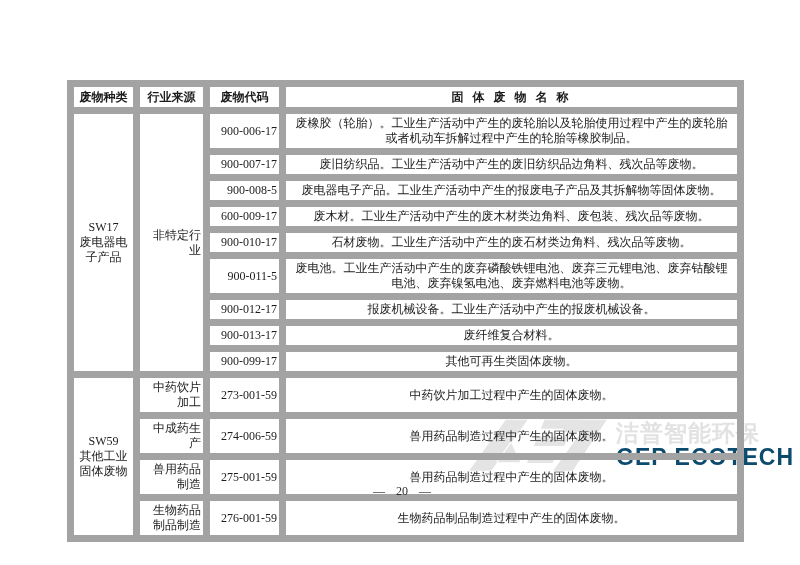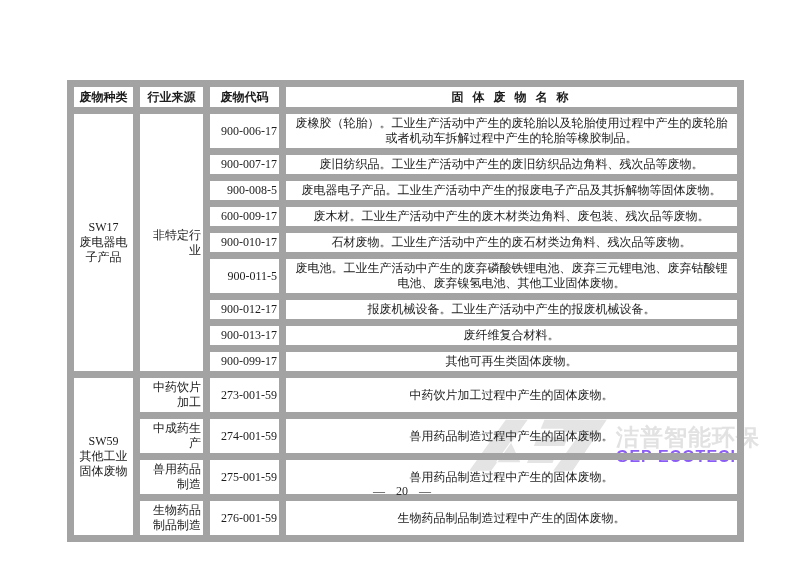--- a/index.html
+++ b/index.html
@@ -29,22 +29,22 @@
     font-family: "Liberation Sans", "DejaVu Sans", sans-serif;
     font-weight: bold;
     font-size: 23px;
     color: #e2e2e2;
     letter-spacing: 1px;
     white-space: nowrap;
   }
   .wm-en {
     font-family: "Liberation Sans", "DejaVu Sans", sans-serif;
     font-weight: bold;
-    font-size: 16px;
-    color: #8b5cf6;
+    font-size: 23px;
+    color: #0c4a6e;
     letter-spacing: 1px;
     white-space: nowrap;
   }
 
   
   table.waste-table {
     position: absolute;
     left: 67px; top: 80px;
     width: 670px;
     border-collapse: collapse;
@@ -148,21 +148,21 @@
       <tr>
         <td class="code">600-009-17</td>
         <td class="nm">废木材。工业生产活动中产生的废木材类边角料、废包装、残次品等废物。</td>
       </tr>
       <tr>
         <td class="code">900-010-17</td>
         <td class="nm">石材废物。工业生产活动中产生的废石材类边角料、残次品等废物。</td>
       </tr>
       <tr class="h38">
         <td class="code">900-011-5</td>
-        <td class="nm">废电池。工业生产活动中产生的废弃磷酸铁锂电池、废弃三元锂电池、废弃钴酸锂电池、废弃镍氢电池、其他工业固体废物。</td>
+        <td class="nm">废电池。工业生产活动中产生的废弃磷酸铁锂电池、废弃三元锂电池、废弃钴酸锂电池、废弃镍氢电池、废弃燃料电池等废物。</td>
       </tr>
       <tr>
         <td class="code">900-012-17</td>
         <td class="nm">报废机械设备。工业生产活动中产生的报废机械设备。</td>
       </tr>
       <tr>
         <td class="code">900-013-17</td>
         <td class="nm">废纤维复合材料。</td>
       </tr>
       <tr>
@@ -174,21 +174,21 @@
         <td class="cat" rowspan="4">
           <span>SW59</span><br>
           <span>其他工业固体废物</span>
         </td>
         <td class="ind">中药饮片加工</td>
         <td class="code">273-001-59</td>
         <td class="nm">中药饮片加工过程中产生的固体废物。</td>
       </tr>
       <tr>
         <td class="ind">中成药生产</td>
-        <td class="code">274-001-59</td>
+        <td class="code">274-006-59</td>
         <td class="nm">兽用药品制造过程中产生的固体废物。</td>
       </tr>
       <tr>
         <td class="ind">兽用药品制造</td>
         <td class="code">275-001-59</td>
         <td class="nm">兽用药品制造过程中产生的固体废物。</td>
       </tr>
       <tr class="h38">
         <td class="ind">生物药品制品制造</td>
         <td class="code">276-001-59</td>

